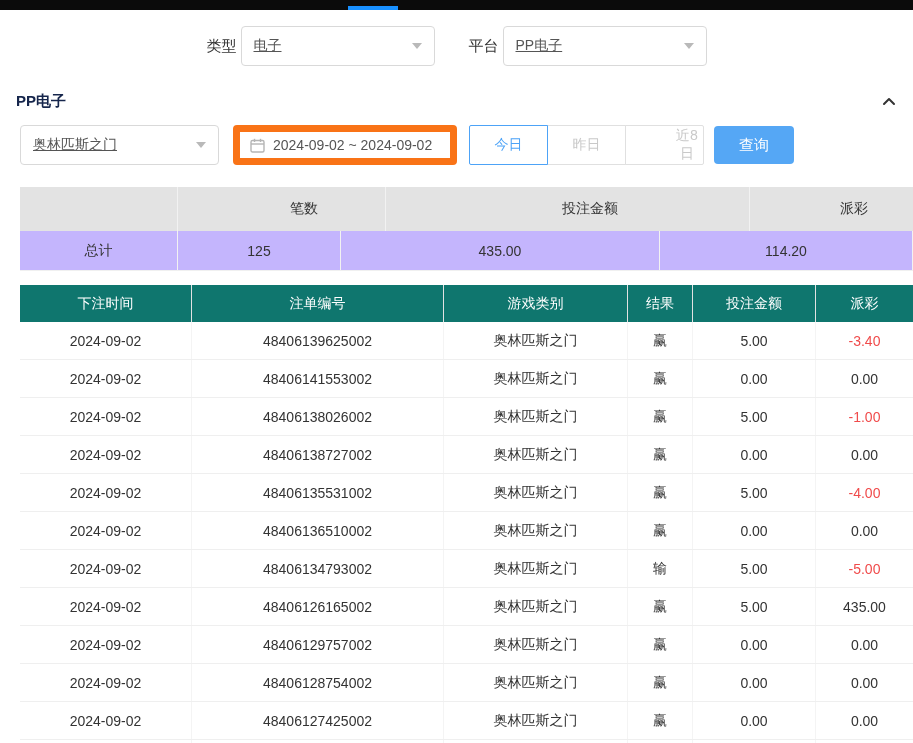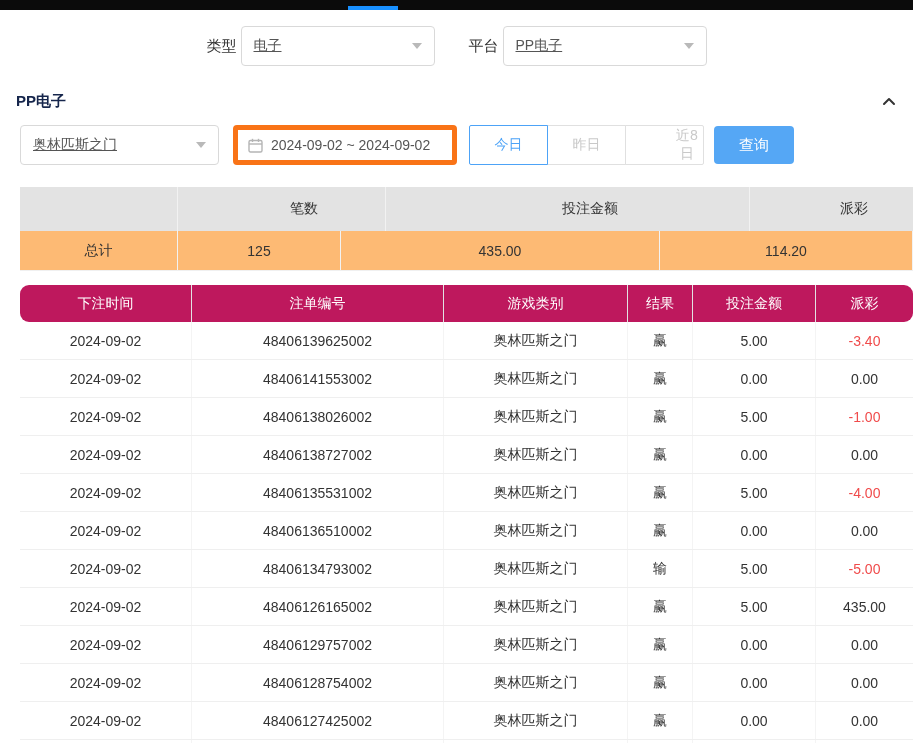--- a/index.html
+++ b/index.html
@@ -33,51 +33,51 @@
   
   .section-header { display:flex; align-items:center; justify-content:space-between; padding:12px 16px 14px 16px; }
   .section-title { font-size:15px; font-weight:bold; color:#16264c; }
   .chevron-up { width:16px; height:16px; display:inline-block; cursor:pointer; }
 
   
   .controls-row { display:flex; align-items:center; padding:0 0 0 20px; height:40px; margin-bottom:22px; }
   .select.w-game { width:199px; }
   .date-input {
     display:flex; align-items:center; height:40px; width:224px; margin-left:14px;
-    border:5px solid #f97316; border-radius:4px; background:#fff; padding:0 10px; font-size:14px; color:#555;
+    border:7px solid #f97316; border-radius:4px; background:#fff; padding:0 10px; font-size:14px; color:#555;
   }
   .date-input .cal-icon { margin-right:8px; display:inline-flex; }
   .btn-group { display:flex; margin-left:12px;font-family:Liberation Mono, monospace; }
   .qbtn {
     height:40px; width:79px; background:#fff; border:1px solid #e0e0e0; color:#c9c9c9;
     font-size:14px; cursor:pointer; margin-left:-1px; font-family:inherit;
   }
   .qbtn:first-child { margin-left:0; border-radius:2px 0 0 2px; }
   .qbtn:last-child { border-radius:0 2px 2px 0;padding-left:45px; }
   .qbtn.active { border:1px solid #4da3f7; color:#4da3f7; position:relative; z-index:2; }
   .search-btn {
     height:38px; width:80px; margin-left:10px; border:none; border-radius:4px;
     background:#55a7f5; color:#fff; font-size:15px; cursor:pointer; font-family:inherit;
   }
 
   
   .sum-table { margin:0 0 14px 20px; width:893px; }
   .sum-header { display:flex; background:#e3e3e3; height:44px;gap:45px; }
   .sum-header .cell { color:#333; font-size:14px; }
-  .sum-row { display:flex; background:#fdba74; height:40px; border-bottom:1px solid #f0f0f0; }
+  .sum-row { display:flex; background:#c4b5fd; height:40px; border-bottom:1px solid #f0f0f0; }
   .cell {
     display:flex; align-items:center; justify-content:center;
     font-size:14px; border-right:1px solid #f2f2f2;
   }
   .sum-row .cell { border-right:1px solid #f2f2f2; border-left:none; }
   .sw0 { width:158px; } .sw1 { width:163px; } .sw2 { width:319px; } .sw3 { flex:1; border-right:none; }
 
   
   .main-table { margin:0 0 0 20px; width:893px; }
-  .mt-header { display:flex; background:#be185d; height:37px;border-radius:9px; }
+  .mt-header { display:flex; background:#0f766e; height:37px; }
   .mt-header .cell { color:#fff; font-size:14px; border-right:1px solid #e2e2e2; }
   .mt-row { display:flex; background:#fff; height:38px; border-bottom:1px solid #efefef; }
   .mt-row .cell { color:#333; border-right:1px solid #f4f4f4; }
   .mw0 { width:172px; } .mw1 { width:252px; } .mw2 { width:184px; }
   .mw3 { width:65px; } .mw4 { width:123px; } .mw5 { flex:1; border-right:none !important; }
   .neg { color:#f04b4b !important; }
 </style>
 </head>
 <body>
 

